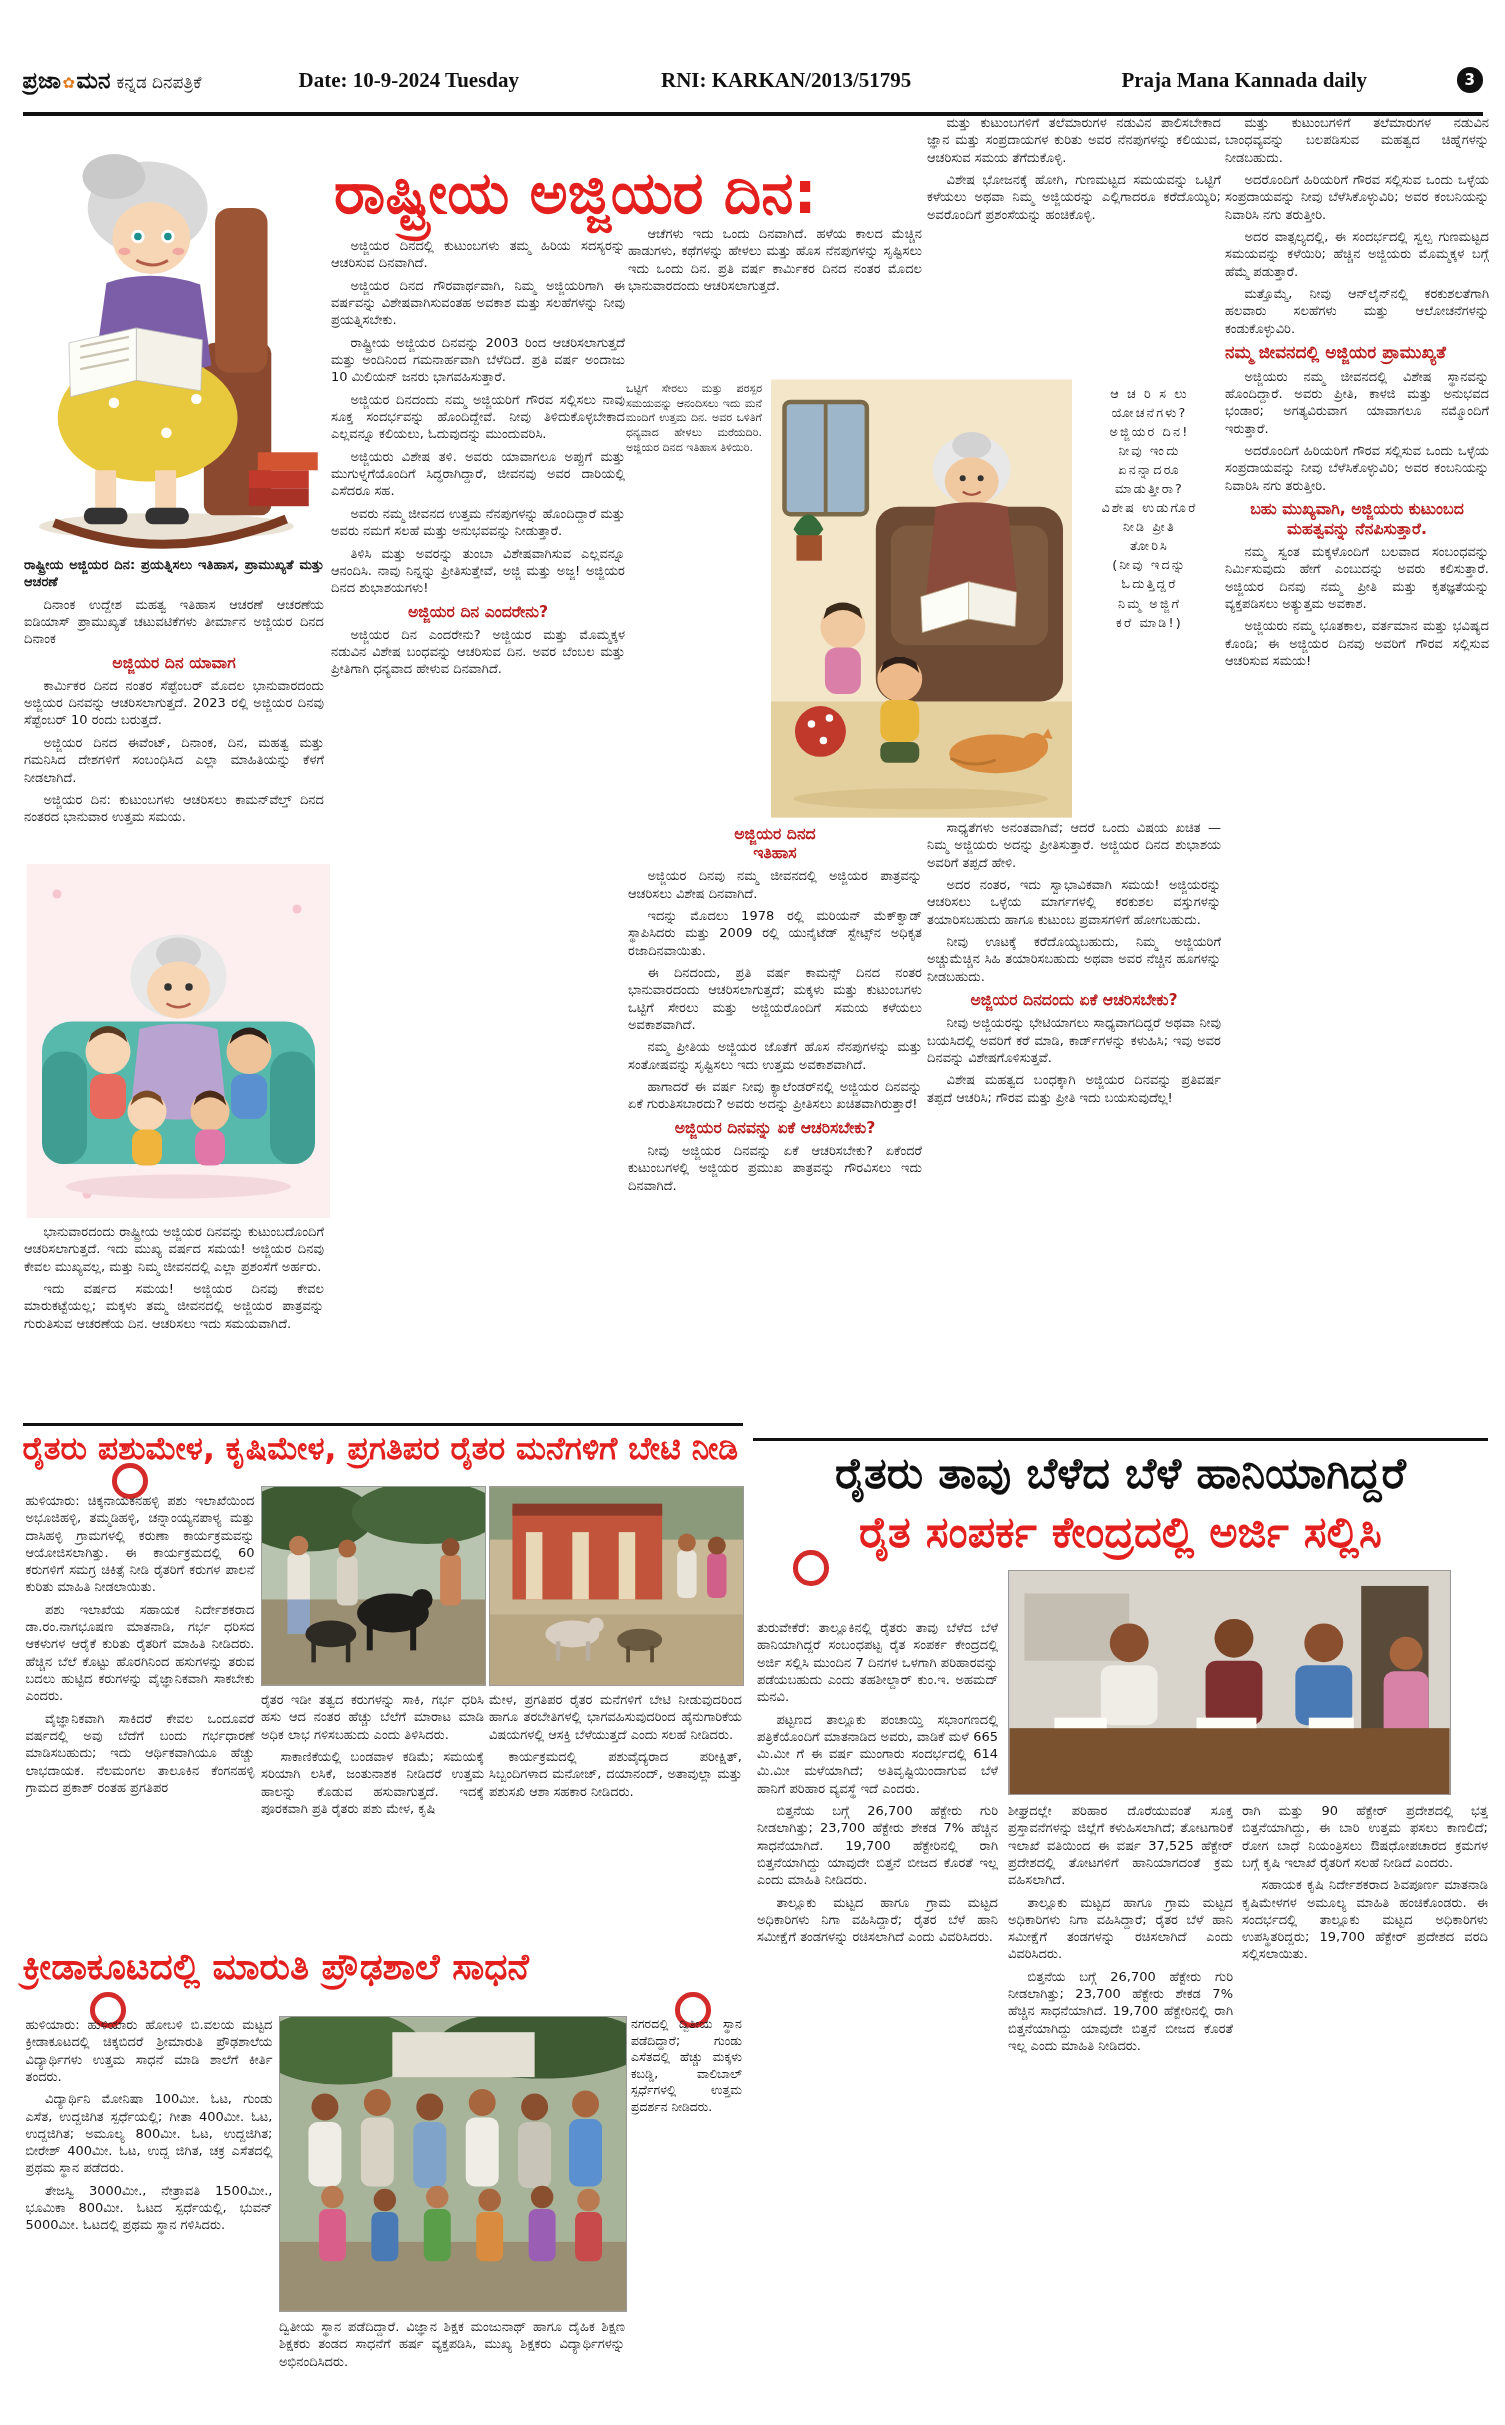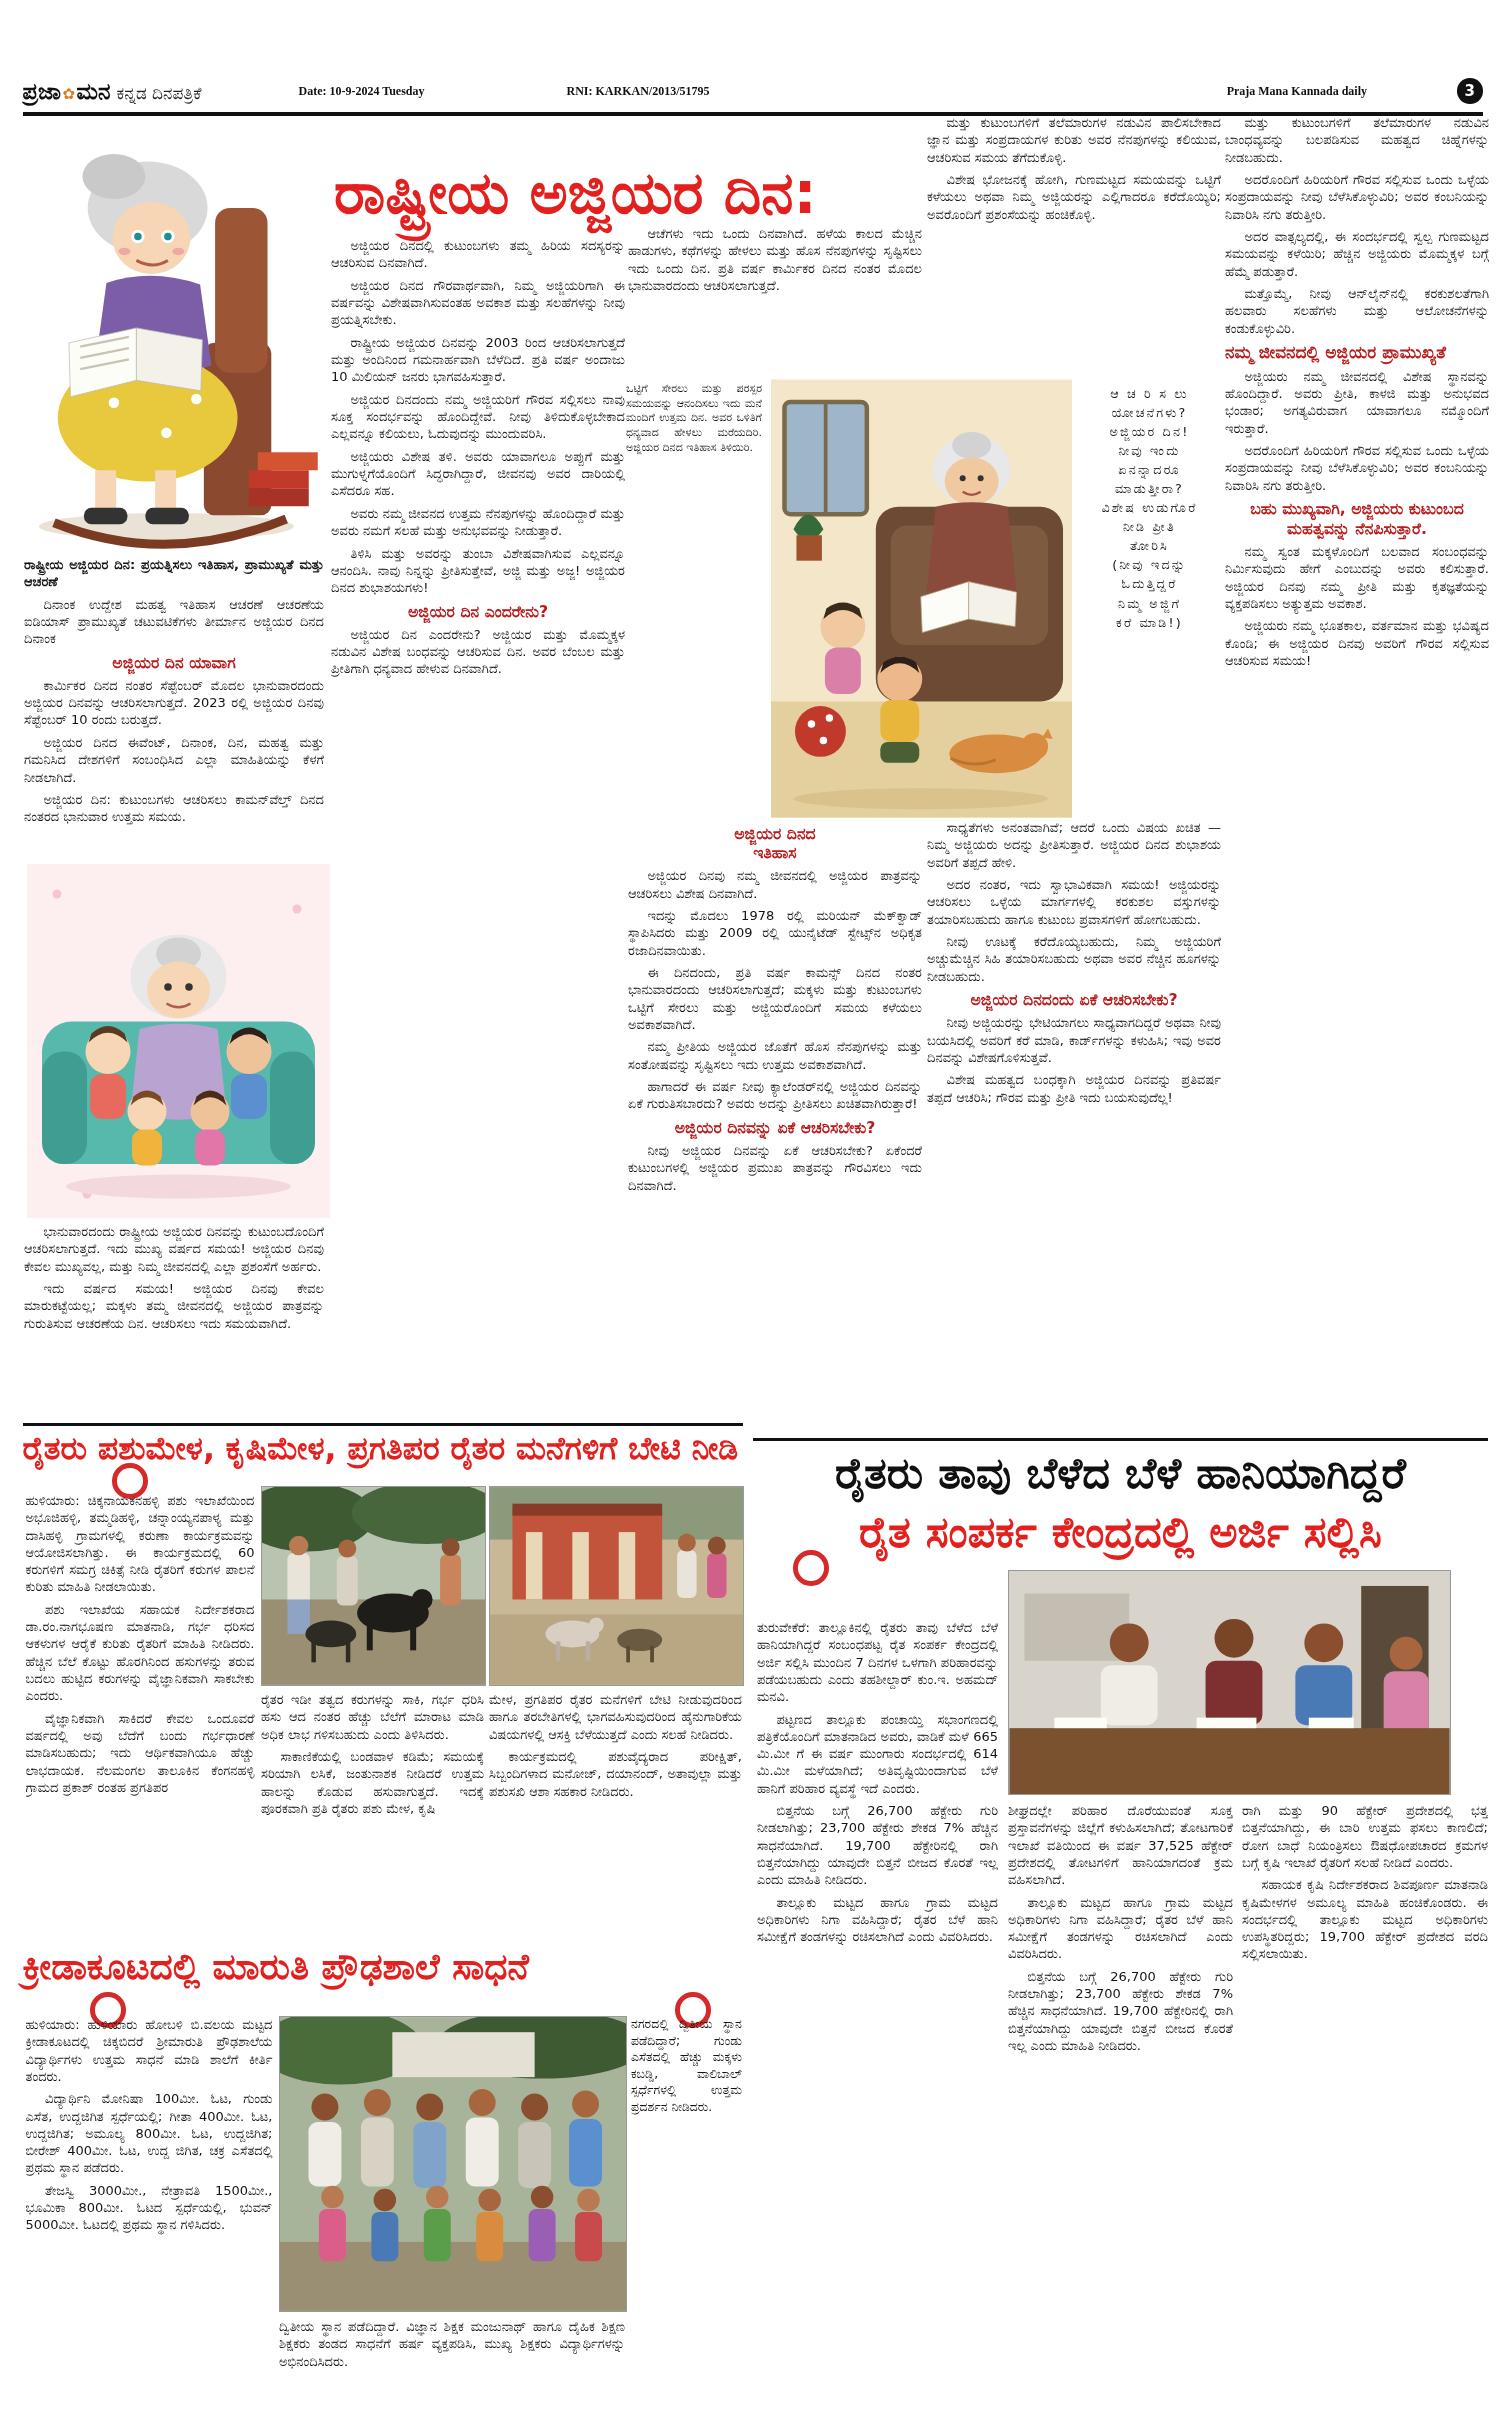--- a/index.html
+++ b/index.html
@@ -2,21 +2,21 @@
 <html style="font-size:12px"><head>
 <meta charset="utf-8">
 <style>
   html,body{margin:0;padding:0;background:#888;}
   .page{position:relative;width:1505px;height:2426px;background:#ffffff;margin:0 auto;
         font-family:"DejaVu Sans","Liberation Sans",sans-serif;color:#141414;overflow:hidden;}
   .abs{position:absolute;}
   
   .hdr-logo-main{font-size:22.5px;font-weight:bold;color:#111;}
   .hdr-logo-sub{font-size:17px;color:#222;margin-left:6px;}
-  .hdr-item{font-size:12px;font-weight:bold;font-family:"Liberation Serif","DejaVu Serif",serif;color:#111;}
+  .hdr-item{font-size:21px;font-weight:bold;font-family:"Liberation Serif","DejaVu Serif",serif;color:#111;}
   .page-circle{width:25.5px;height:25.5px;border-radius:50%;background:#111;color:#fff;
                display:flex;align-items:center;justify-content:center;font-size:15px;font-weight:bold;}
   .rule{background:#111;}
   
   .body-txt{font-size:13px;line-height:1.33;text-align:justify;overflow:hidden;}
   .body-txt p{margin:0 0 5.2px 0;}
   .body-txt p.ind{text-indent:19.5px;}
   .lead-bold{font-weight:bold;}
   .subhead{color:#b91c1c;font-weight:bold;font-size:15.7px;text-align:center;margin:4.5px 0 4.5px 0;line-height:1.25;}
   .subhead.big{font-size:17px;}
@@ -26,21 +26,21 @@
   .spaced{white-space:pre-line;letter-spacing:2.2px;font-size:12.7px;line-height:1.5;text-align:center;}
   .ornament{width:25.5px;height:25.5px;border:5.2px solid #d42a2a;border-radius:50%;}
   .photo{border:0.7px solid #999;background:#ccc;overflow:hidden;}
   svg{display:block;}
 </style>
 </head>
 <body>
 
 <div class="page">
 
-  <div class="abs" style="left:22.5px;top:73px;width:1460px;height:36px;display:flex;align-items:center;">
+  <div class="abs" style="left:22.5px;top:62px;width:1460px;height:36px;display:flex;align-items:center;">
     <div style="display:flex;align-items:baseline;">
       <span class="hdr-logo-main">ಪ್ರಜಾ</span>
       <span style="color:#e07a1f;font-size:15px;margin:0 1.5px;">✿</span>
       <span class="hdr-logo-main">ಮನ</span>
       <span class="hdr-logo-sub">ಕನ್ನಡ ದಿನಪತ್ರಿಕೆ</span>
     </div>
     <div class="hdr-item" style="margin-left:97px;">Date: 10-9-2024 Tuesday</div>
     <div class="hdr-item" style="margin-left:142px;">RNI: KARKAN/2013/51795</div>
     <div class="hdr-item" style="margin-left:auto;margin-right:90px;">Praja Mana Kannada daily</div>
     <div class="page-circle">3</div>

